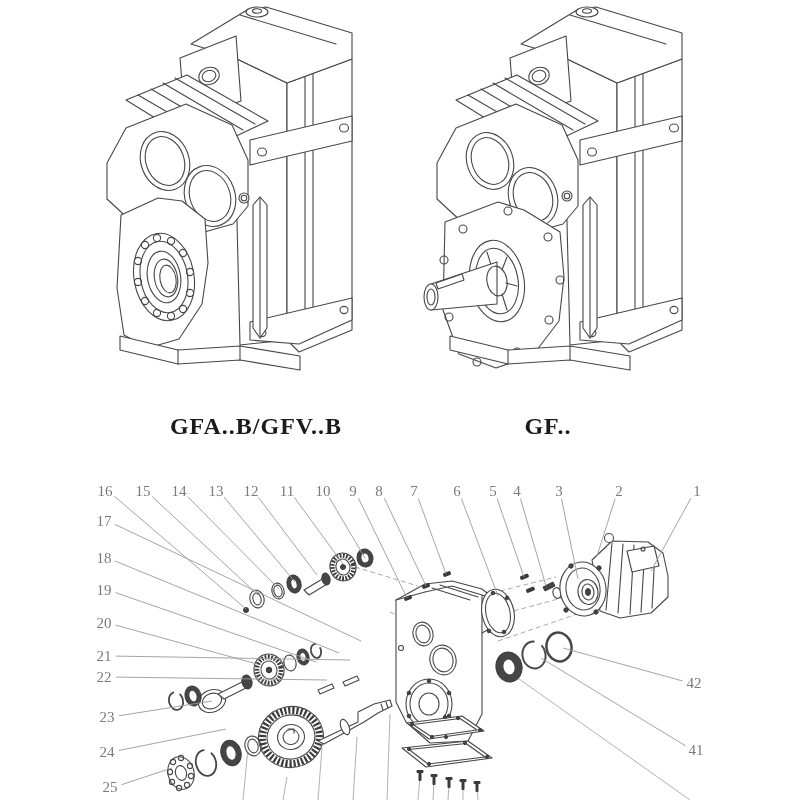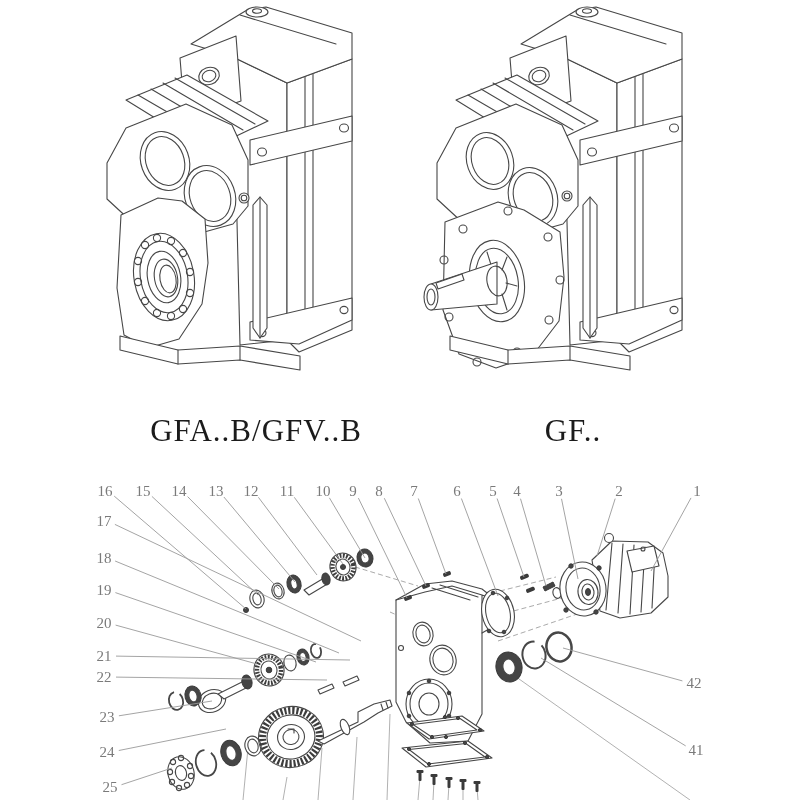--- a/index.html
+++ b/index.html
@@ -1,21 +1,21 @@
 <!DOCTYPE html>
 <html><head>
 <meta charset="utf-8">
 <style>
   html,body{margin:0;padding:0;background:#ffffff;}
   .page{position:relative;width:800px;height:800px;background:#ffffff;overflow:hidden;
         font-family:"Liberation Serif",serif;}
-  .model-label{position:absolute;font-weight:normal;font-size:31px;color:#1b1b1b;
+  .model-label{position:absolute;font-weight:bold;font-size:24px;color:#1b1b1b;
                text-align:center;letter-spacing:1px;font-family:"Liberation Serif",serif;}
   #left-label{left:98px;top:413px;width:316px;}
-  #right-label{left:473px;top:413px;width:200px;}
+  #right-label{left:448px;top:413px;width:200px;}
   svg{position:absolute;left:0;top:0;}
   .ink{stroke:#474747;stroke-width:1.1;fill:none;stroke-linejoin:round;stroke-linecap:round;}
   .wht{stroke:#474747;stroke-width:1.1;fill:#ffffff;stroke-linejoin:round;}
   .drk{stroke:#3a3a3a;stroke-width:1;fill:#454545;}
   .dash{stroke:#a0a0a0;stroke-width:0.9;fill:none;stroke-dasharray:5 3;}
   .lead{stroke:#a8a8a8;stroke-width:0.9;fill:none;}
 </style>
 </head>
 <body>
 

